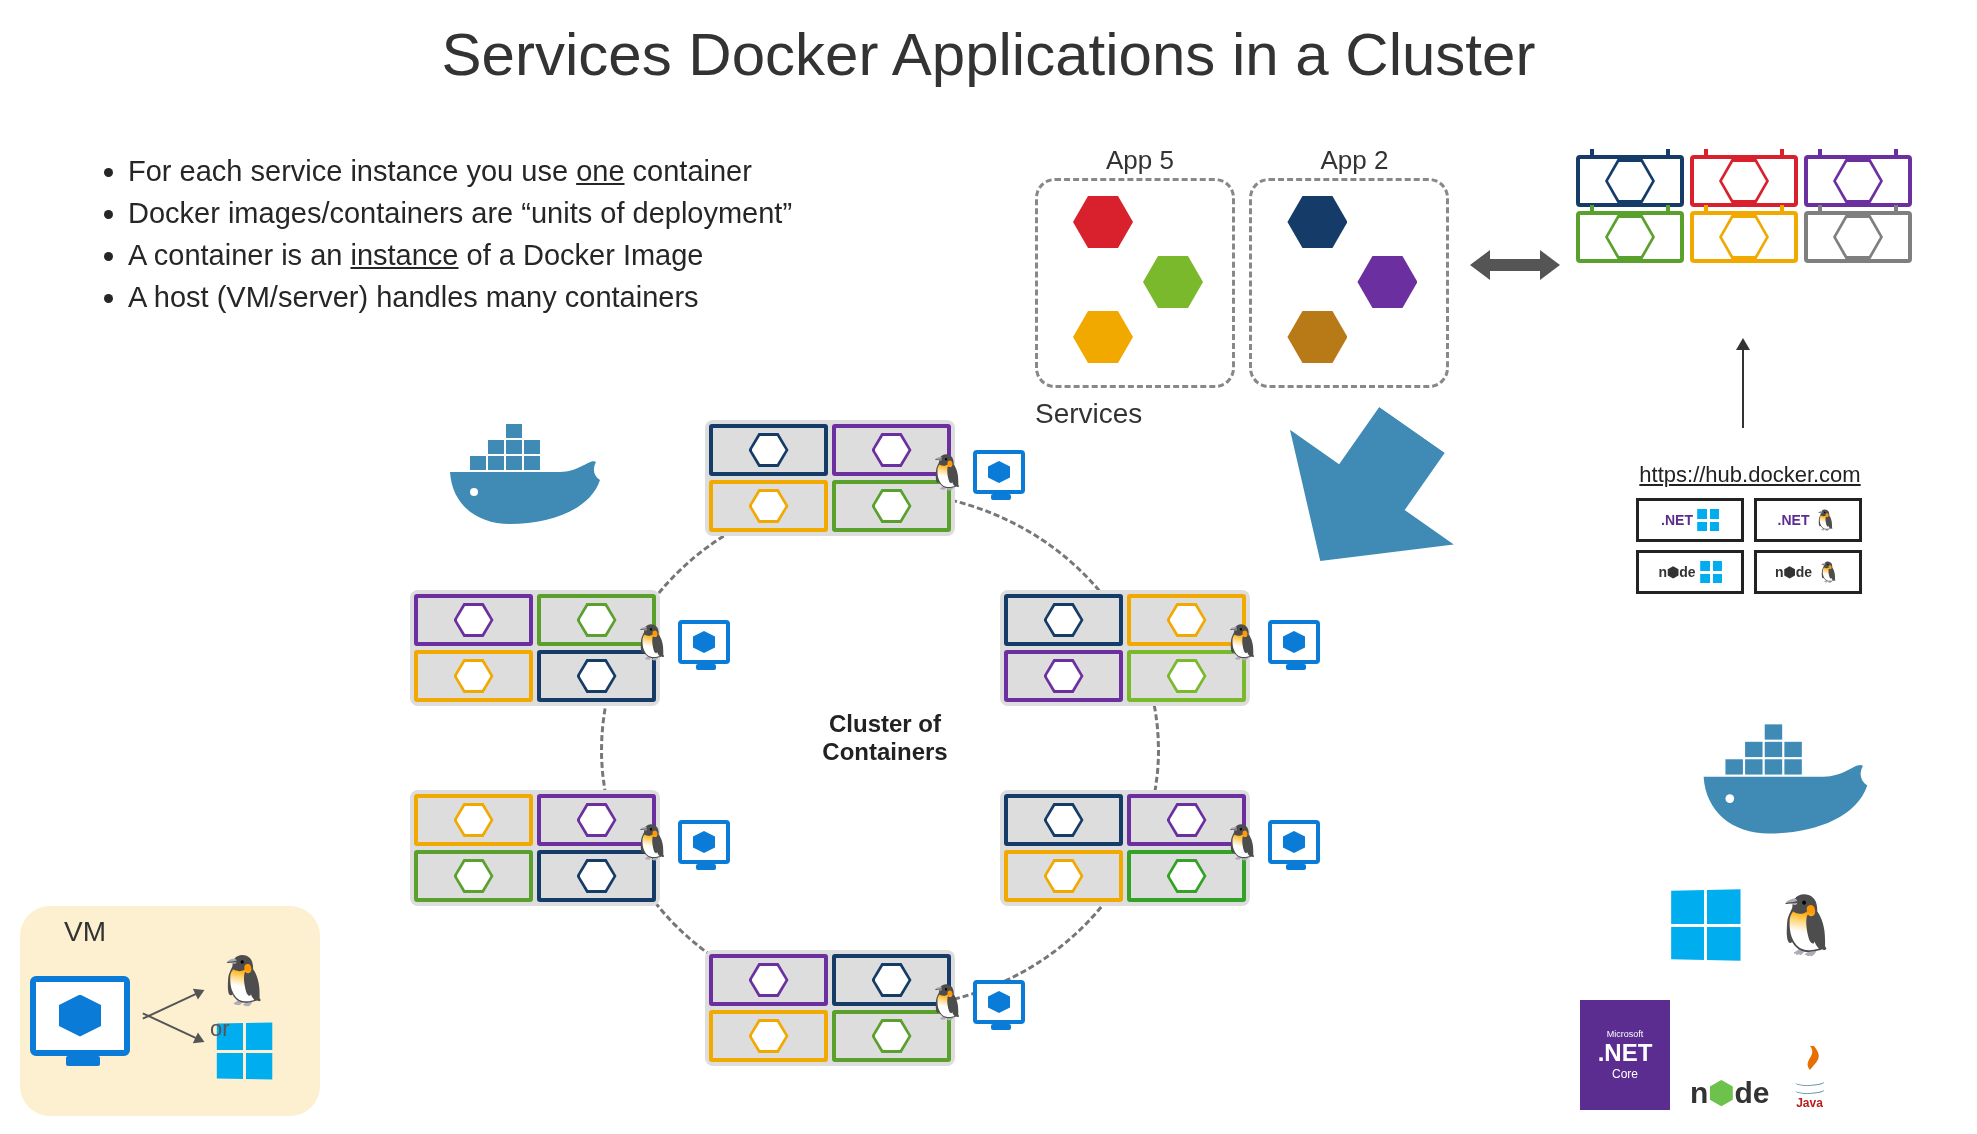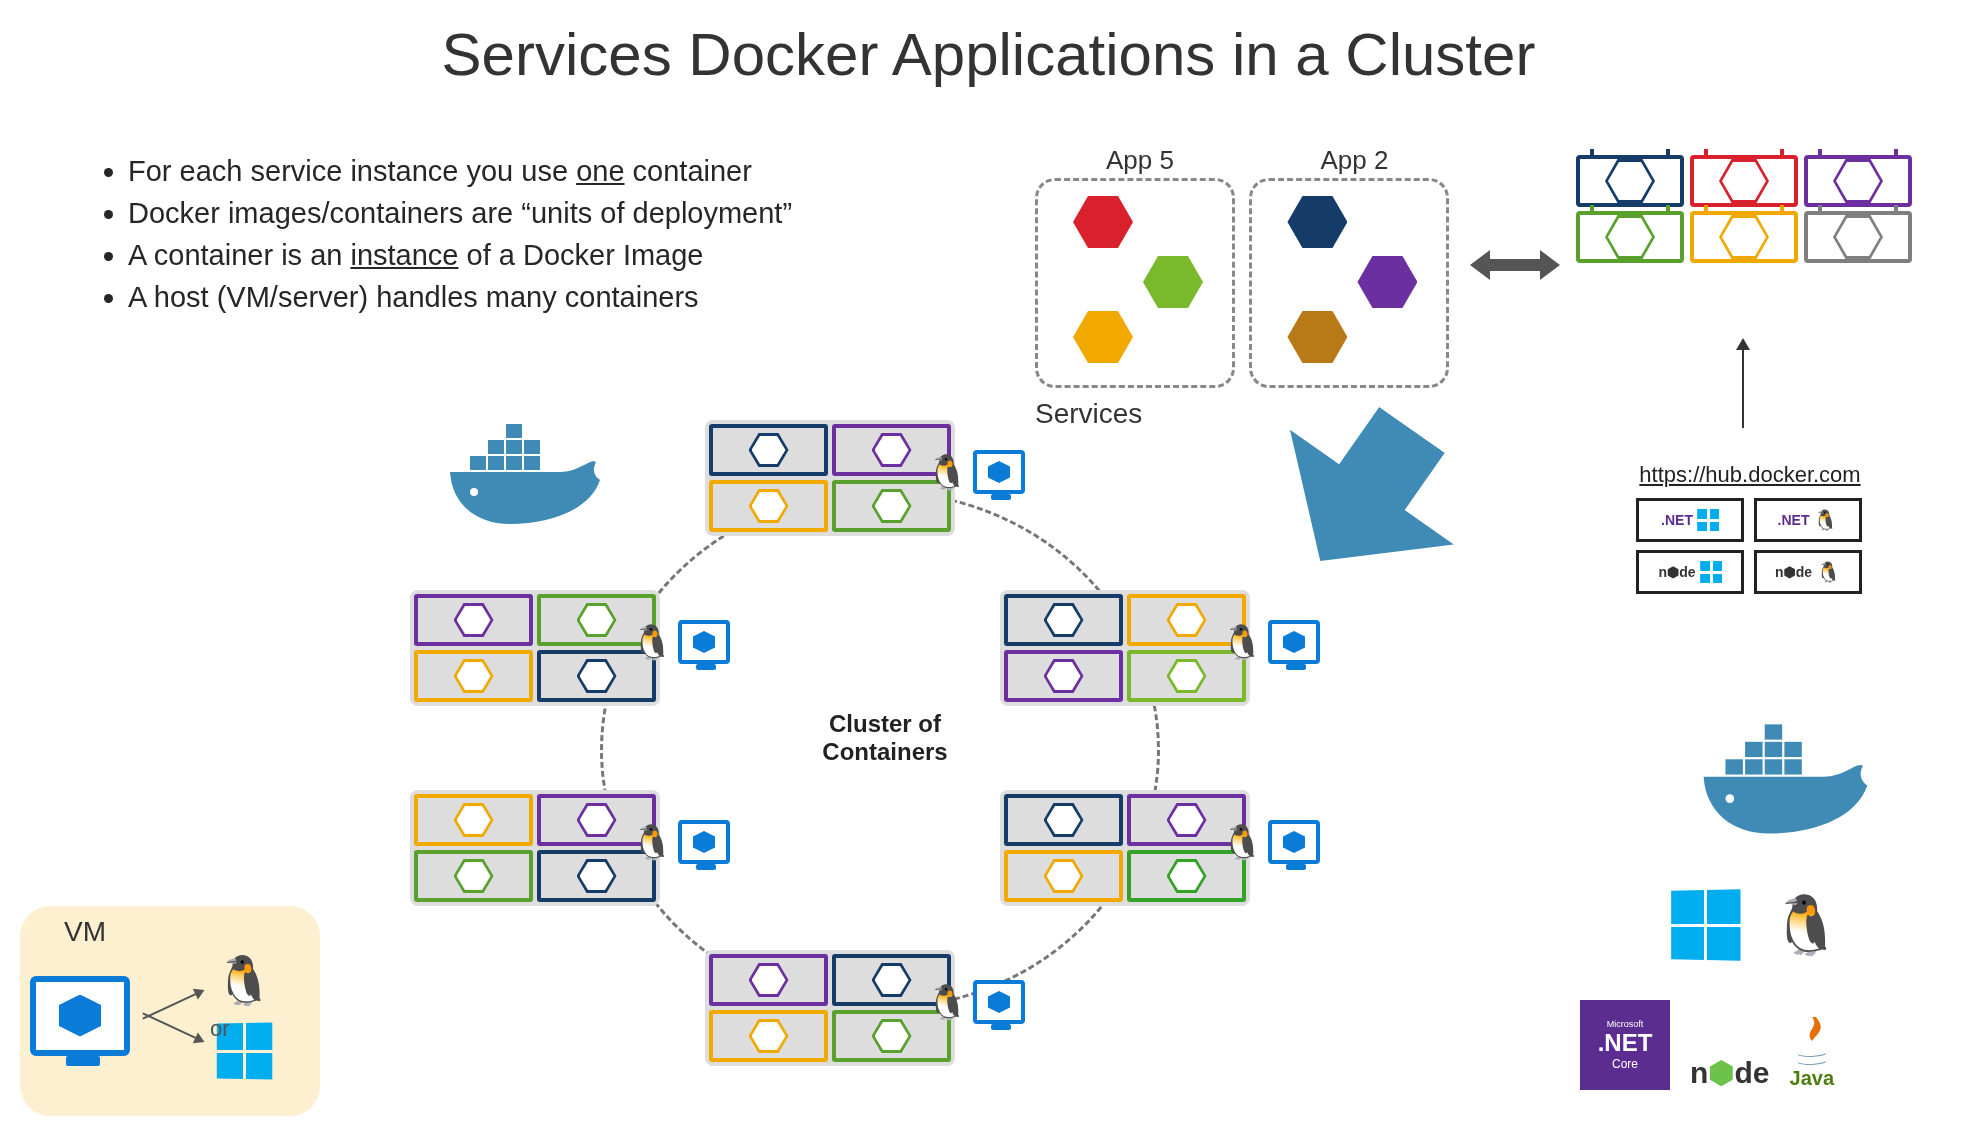--- a/index.html
+++ b/index.html
@@ -470,32 +470,32 @@
   <div class="win-logo" style="width:70px;height:70px;">
       <div></div>
       <div></div>
       <div></div>
       <div></div>
     </div>
   <div class="tux" style="font-size:58px;">🐧</div>
 </div>
 
 <div class="tech-row">
-  <div style="width:90px;height:90px;background:#5c2d91;color:#fff;display:flex;flex-direction:column;align-items:center;justify-content:center;font-size:12px;">
+  <div style="width:90px;height:110px;background:#5c2d91;color:#fff;display:flex;flex-direction:column;align-items:center;justify-content:center;font-size:12px;">
     <div style="font-size:9px;">Microsoft</div>
     <div style="font-size:24px;font-weight:bold;">.NET</div>
     <div style="font-size:12px;">Core</div>
   </div>
   <div style="font-size:30px;font-weight:bold;color:#333;">n<span style="color:#6cc24a">⬢</span>de</div>
   <div style="display:flex;flex-direction:column;align-items:center;">
     <svg width="40" height="50">
         <path d="M20 0 c8 10 -8 14 0 24 c6 -8 14 -12 4 -24z" fill="#e76f00"></path>
         <path d="M6 36 c-4 4 24 4 28 0 c2 4 -32 6 -28 0z M6 44 c-4 4 24 4 28 0 c2 4 -32 6 -28 0z" fill="#5382a1"></path>
       </svg>
-    <span style="color:#4d7c0f;font-size:20px;font-weight:bold;">Java</span>
+    <span style="color:#b91c1c;font-size:12px;font-weight:bold;">Java</span>
   </div>
 </div>
 
 <div class="vm-box">
   <div class="vm-label">VM</div>
   <div class="vm-content">
     <div class="vm-monitor">
         <div class="vm-cube"></div>
       </div>
     <div class="vm-arrows">

